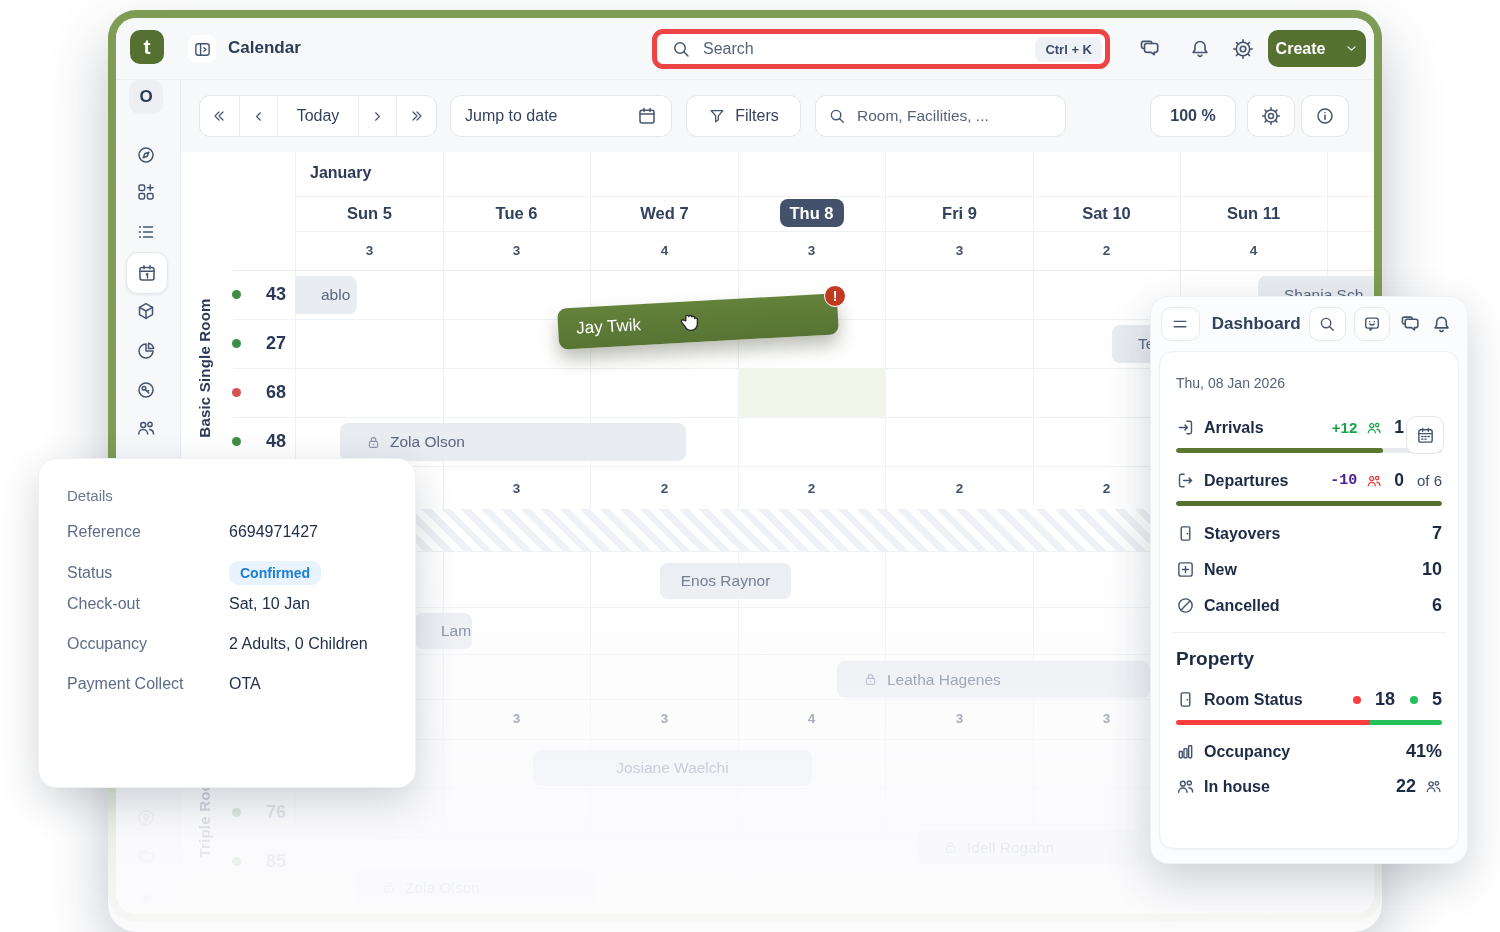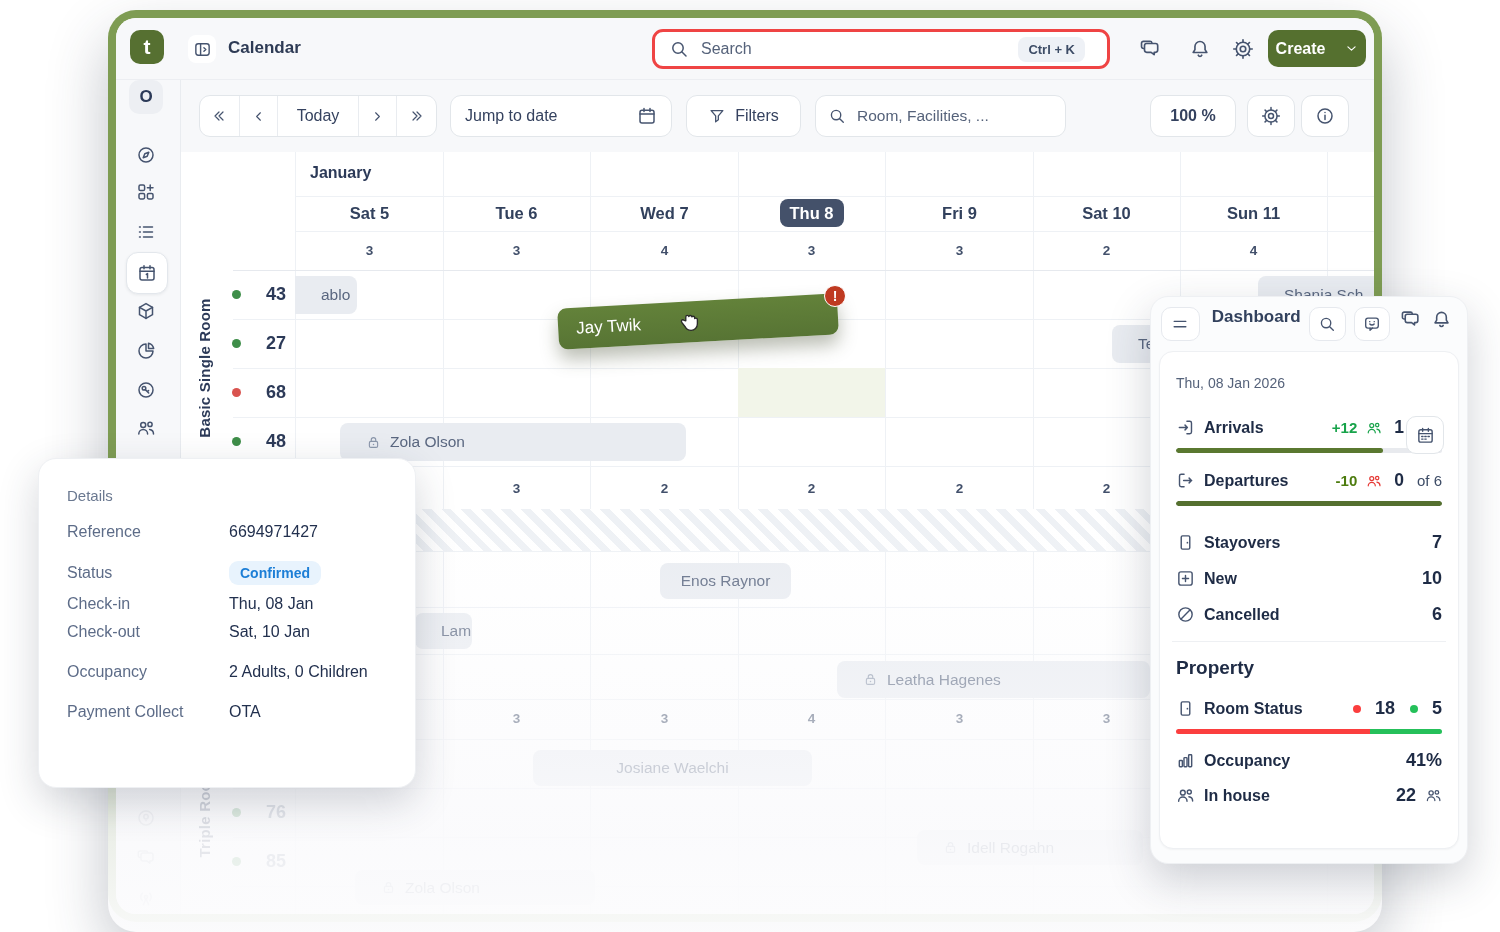--- a/index.html
+++ b/index.html
@@ -10,21 +10,21 @@
   .ic-w{stroke:#ffffff;fill:none;stroke-width:1.8;stroke-linecap:round;stroke-linejoin:round}
   .ic-gray{stroke:#8b97ab}
   
   .win{left:108px;top:10px;width:1274px;height:912px;border-radius:28px;background:#7e9c53;box-shadow:0 28px 60px rgba(45,55,75,.30);z-index:1}
   .win-inner{position:absolute;inset:8px;background:#f7f8fa;border-radius:20px;overflow:hidden}
   
   .topbar{left:0;top:0;width:100%;height:61px;background:#f7f8fa;border-bottom:1px solid #eceef2;z-index:8}
   .logo{left:14px;top:12px;width:34px;height:34px;border-radius:10px;background:#567031;color:#fff;font-weight:700;font-size:21px;display:flex;align-items:center;justify-content:center}
   .paneltog{left:72px;top:17px;width:28px;height:28px;border-radius:8px;background:#ffffff;display:flex;align-items:center;justify-content:center}
   .pagetitle{left:112px;top:20px;font-size:17px;font-weight:600;color:#2e3b55}
-  .searchbar{left:536px;top:11px;width:458px;height:40px;background:#fff;border:3px solid #ef4444;border-radius:11px;display:flex;align-items:center;padding:0 22px 0 14px;box-sizing:border-box}
+  .searchbar{left:536px;top:11px;width:458px;height:40px;background:#fff;border:5px solid #ef4444;border-radius:11px;display:flex;align-items:center;padding:0 3px 0 14px;box-sizing:border-box}
   .searchbar input{flex:1;border:none;outline:none;background:transparent;font:inherit;font-size:16px;color:#2c3a58;margin-left:10px}
   .searchbar input::placeholder{color:#55627a}
   .kbd{background:#eef1f6;border-radius:8px;padding:5px 10px;font-size:13px;font-weight:600;color:#3d4c66;white-space:nowrap}
   .tbicon{top:20px;width:22px;height:22px}
   .createbtn{left:1152px;top:12px;width:98px;height:37px;background:#55702f;border:none;border-radius:10px;color:#fff;font-family:inherit;font-size:16px;font-weight:600;display:flex;align-items:center;justify-content:center;gap:20px;cursor:pointer}
   
   .rail{left:0;top:61px;width:64px;bottom:0;background:#f7f8fa;border-right:1px solid #e9ecf0;z-index:7}
   .orgbox{left:13px;top:62px;width:34px;height:34px;border-radius:10px;background:#edeff3;display:flex;align-items:center;justify-content:center;font-weight:700;font-size:17px;color:#2c3a58;z-index:9}
   .railic{left:20px;width:20px;height:20px;z-index:9}
   .calactive{left:10px;top:234px;width:40px;height:40px;background:#fff;border:1px solid #e3e7ec;border-radius:12px;box-shadow:0 1px 3px rgba(40,50,70,.08);z-index:9;display:flex;align-items:center;justify-content:center}
@@ -68,21 +68,21 @@
   
   .pop{left:38px;top:458px;width:378px;height:330px;background:#fff;border:1px solid #eef0f3;border-radius:18px;box-shadow:0 14px 40px rgba(40,50,70,.20);z-index:10;padding:28px 28px;box-sizing:border-box}
   .poptitle{font-size:15px;color:#6a7890;margin-bottom:19px}
   .drow{display:flex;align-items:center}
   .dlab{width:162px;flex:0 0 162px;color:#5d6c88;font-size:16px}
   .dval{color:#22304e;font-size:16px;display:flex;align-items:center}
   .badge{display:inline-block;padding:4px 11px;border-radius:9px;font-size:14px;font-weight:600}
   .swatch{width:16px;height:16px;border-radius:4px;margin-right:9px;display:inline-block}
   
   .dash{left:1150px;top:296px;width:318px;height:568px;background:#fbfcfd;border:1px solid #eef0f3;border-radius:18px;box-shadow:0 16px 44px rgba(40,50,70,.22);z-index:10;box-sizing:border-box}
-  .dhead{display:flex;padding:10px 14px 8px 10px;gap:8px}
+  .dhead{display:flex;align-items:center;padding:10px 14px 8px 10px;gap:8px}
   .dboxbtn{width:38px;height:32px;border:1px solid #e6e9ee;border-radius:10px;background:#fff;display:flex;align-items:center;justify-content:center;cursor:pointer}
   .dtitle{font-size:17px;font-weight:600;color:#32415d;flex:1;margin-left:4px}
   .dbare{width:24px;height:24px;display:flex;align-items:center;justify-content:center;cursor:pointer}
   .dcard{margin:2px 8px 8px;background:#fff;border:1px solid #eef0f3;border-radius:14px;padding:18px 16px 16px;position:relative;height:498px;box-sizing:border-box;box-shadow:0 1px 2px rgba(0,0,0,.04)}
   .hname{font-size:21.5px;font-weight:700;color:#1e2b45;line-height:1.28}
   .hdate{font-size:14px;color:#55627a;margin-top:5px}
   .calbtn{position:absolute;right:14px;top:64px;width:36px;height:36px;border:1px solid #e2e6ea;border-radius:10px;background:#fff;display:flex;align-items:center;justify-content:center;cursor:pointer}
   .srow{display:flex;align-items:center;gap:9px}
   .slab{font-size:16px;font-weight:600;color:#1e2b45;flex:1}
   .sdelta{font-size:15px;font-weight:700}
@@ -124,21 +124,21 @@
     <div class="abs hline" style="left:117px;right:0;top:533px"></div>
     <div class="abs hline" style="left:117px;right:0;top:589px"></div>
     <div class="abs hline" style="left:117px;right:0;top:636px"></div>
     <div class="abs hline" style="left:117px;right:0;top:681px"></div>
     <div class="abs hline" style="left:117px;right:0;top:721px"></div>
     <div class="abs hline" style="left:117px;right:0;top:770px"></div>
     <div class="abs hline" style="left:117px;right:0;top:819px"></div>
     <div class="abs hline" style="left:117px;right:0;top:868px"></div>
 
     <div class="abs monthlab">January</div>
-    <div class="abs daylab" style="left:180px">Sat 5</div>
+    <div class="abs daylab" style="left:180px">Sun 5</div>
     <div class="abs daylab" style="left:327px">Tue 6</div>
     <div class="abs daylab" style="left:475px">Wed 7</div>
     <div class="abs daylab" style="left:622px"><span class="selpill">Thu 8</span></div>
     <div class="abs daylab" style="left:770px">Fri 9</div>
     <div class="abs daylab" style="left:917px">Sat 10</div>
     <div class="abs daylab" style="left:1064px">Sun 11</div>
 
     <div class="abs cnt cnt1" style="left:180px">3</div>
     <div class="abs cnt cnt1" style="left:327px">3</div>
     <div class="abs cnt cnt1" style="left:475px">4</div>
@@ -428,24 +428,20 @@
   <div class="drow" style="margin-bottom:20px">
     <div class="dlab">Reference</div>
     <div class="dval">6694971427</div>
   </div>
   <div class="drow" style="margin-bottom:10px">
     <div class="dlab">Status</div>
     <div class="dval">
         <span class="badge" style="background: rgb(232, 243, 253); color: rgb(28, 126, 214);">Confirmed</span>
       </div>
   </div>
-  <div class="drow" style="margin-bottom:10px">
-    <div class="dlab">Check-in</div>
-    <div class="dval">Thu, 08 Jan</div>
-  </div>
   <div class="drow" style="margin-bottom:22px">
     <div class="dlab">Check-out</div>
     <div class="dval">Sat, 10 Jan</div>
   </div>
   <div class="drow" style="margin-bottom:22px">
     <div class="dlab">Occupancy</div>
     <div class="dval">2 Adults, 0 Children</div>
   </div>
   <div class="drow">
     <div class="dlab">Payment Collect</div>
@@ -516,35 +512,35 @@
     <div class="pbar">
         <div class="pfill" style="width: 78%; background: rgb(90, 120, 48);"></div>
       </div>
 
     <div class="srow" style="margin-top:17px">
       <svg class="ic" width="19" height="19" viewBox="0 0 20 20">
           <path d="M8.5 3.5h-3a1.8 1.8 0 0 0-1.8 1.8v9.4a1.8 1.8 0 0 0 1.8 1.8h3"></path>
           <path d="M8 10h8.5M13.8 7.5L16.3 10l-2.5 2.5"></path>
         </svg>
       <span class="slab">Departures</span>
-      <span class="sdelta" style="color: #4d7c0f;">-10</span>
+      <span class="sdelta" style="color: #4c1d95; font-family: Liberation Mono, monospace;">-10</span>
       <svg class="ic" style="stroke:#e53935" width="16" height="16" viewBox="0 0 20 20">
           <circle cx="7.2" cy="7" r="2.5"></circle>
           <path d="M2.8 16c0-2.4 2-4.4 4.4-4.4s4.4 2 4.4 4.4"></path>
           <circle cx="14" cy="6.4" r="2.1"></circle>
           <path d="M13.6 11.4c2.2.3 3.9 2.2 3.9 4.5"></path>
         </svg>
       <span class="sdone">0</span>
       <span class="sof">of 6</span>
     </div>
     <div class="pbar">
         <div class="pfill" style="width: 100%; background: rgb(85, 112, 47);"></div>
       </div>
 
-    <div class="srow" style="margin-top:26px">
+    <div class="srow" style="margin-top:17px">
       <svg class="ic" width="19" height="19" viewBox="0 0 20 20">
           <rect x="5.5" y="3" width="9" height="14" rx="1.4"></rect>
           <circle cx="12" cy="10.2" r=".9" fill="#46546f" stroke="none"></circle>
         </svg>
       <span class="slab">Stayovers</span>
       <span class="sval">7</span>
     </div>
     <div class="srow" style="margin-top:15px">
       <svg class="ic" width="19" height="19" viewBox="0 0 20 20">
           <rect x="3" y="3" width="14" height="14" rx="2.2"></rect>

